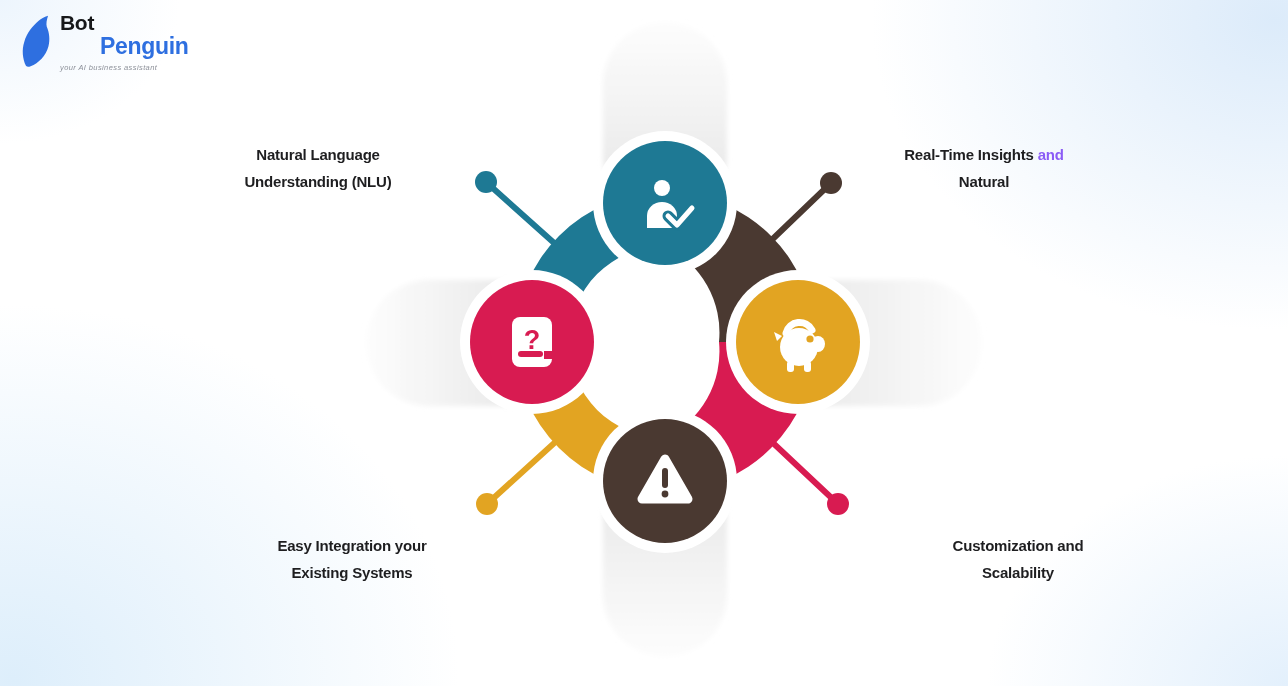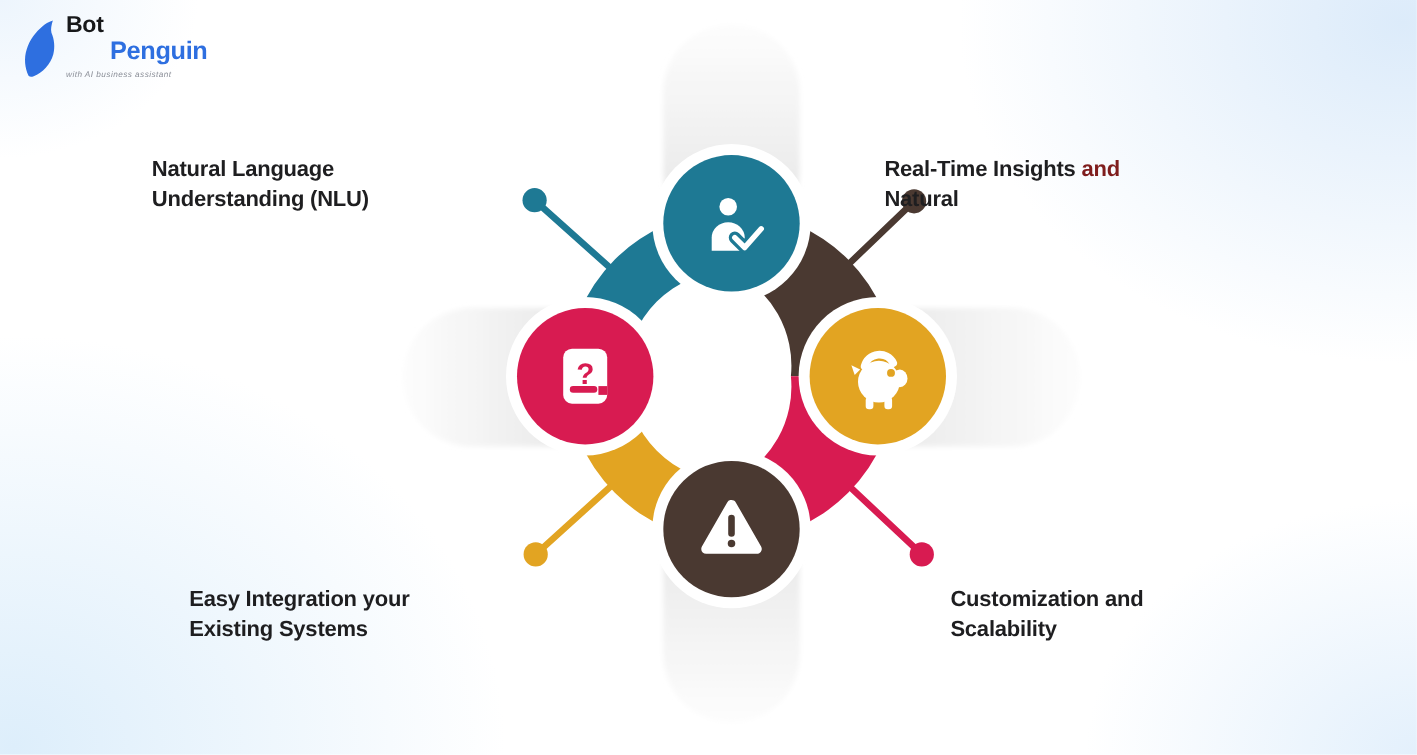--- a/index.html
+++ b/index.html
@@ -6,29 +6,29 @@
   body{
     width:1288px;height:686px;position:relative;overflow:hidden;
     font-family:"Liberation Sans",sans-serif;
     background:
       radial-gradient(560px 430px at 99% 3%, #dcebfa 0%, rgba(255,255,255,0) 72%),
       radial-gradient(620px 520px at 1% 99%, #ddeefb 0%, rgba(255,255,255,0) 72%),
       radial-gradient(430px 330px at 100% 100%, #e3f0fc 0%, rgba(255,255,255,0) 70%),
       radial-gradient(300px 240px at 0% 0%, #edf5fd 0%, rgba(255,255,255,0) 60%),
       #ffffff;
   }
-  .logo{position:absolute;left:20px;top:12px;display:flex;align-items:flex-end;gap:6px;}
+  .logo{position:absolute;left:20px;top:12px;display:flex;align-items:center;gap:6px;}
   .logo-text{display:flex;flex-direction:column;line-height:1;}
   .logo-bot{font-size:21px;font-weight:700;color:#17181a;letter-spacing:-0.3px;}
   .logo-penguin{font-size:23px;font-weight:700;color:#2e6fe0;letter-spacing:-0.3px;margin-top:2px;margin-left:40px;}
   .logo-tagline{font-size:7.5px;font-style:italic;color:#8b8f98;margin-top:6px;letter-spacing:0.4px;}
   .diagram-svg{position:absolute;left:0;top:0;}
-  .label{position:absolute;width:360px;
-    font-size:20px;font-weight:700;color:#1e1e20;line-height:27px;letter-spacing:-0.2px;}
-  .label .muted{color:#7f1d1d;}
+  .label{position:absolute;width:360px;text-align:center;
+    font-size:15px;font-weight:700;color:#1e1e20;line-height:27px;letter-spacing:-0.2px;}
+  .label .muted{color:#8b5cf6;}
 </style>
 </head>
 <body>
 
 <svg class="diagram-svg" width="1288" height="686" viewBox="0 0 1288 686" aria-hidden="true">
   <defs>
     <linearGradient id="gTop" x1="0" y1="0" x2="0" y2="1">
       <stop offset="0" stop-color="#fdfdfd"></stop>
         <stop offset="0.55" stop-color="#f0f0f0"></stop>
         <stop offset="1" stop-color="#e2e2e2"></stop>
@@ -121,35 +121,35 @@
   </g>
 </svg>
 
 <div class="logo">
   <svg width="34" height="54" viewBox="0 0 40 62">
     <path d="M7,59 C3,51 2,40 5,31 C8,20 15,12 22,6 C25,3.5 28,1.5 33,0 C31.5,5 30.5,9 31.5,13 C34.5,20 35.5,28 33.5,36 C30.5,47 22,56 12.5,59.5 C10,60.5 8.3,60.3 7,59 Z" fill="#2E6FE0"></path>
   </svg>
   <div class="logo-text">
     <span class="logo-bot">Bot</span>
     <span class="logo-penguin">Penguin</span>
-    <span class="logo-tagline">with AI business assistant</span>
+    <span class="logo-tagline">your AI business assistant</span>
   </div>
 </div>
 
 <div class="label" style="left:138px;top:141px;">
   <div>Natural Language</div>
   <div>Understanding (NLU)</div>
 </div>
 
 <div class="label" style="left:804px;top:141px;">
   <div><span>Real-Time Insights</span> <span class="muted">and</span></div>
   <div>Natural</div>
 </div>
 
 <div class="label" style="left:172px;top:532px;">
   <div>Easy Integration your</div>
   <div>Existing Systems</div>
 </div>
 
-<div class="label" style="left:864px;top:532px;">
+<div class="label" style="left:838px;top:532px;">
   <div>Customization and</div>
   <div>Scalability</div>
 </div>
 
 </body></html>

